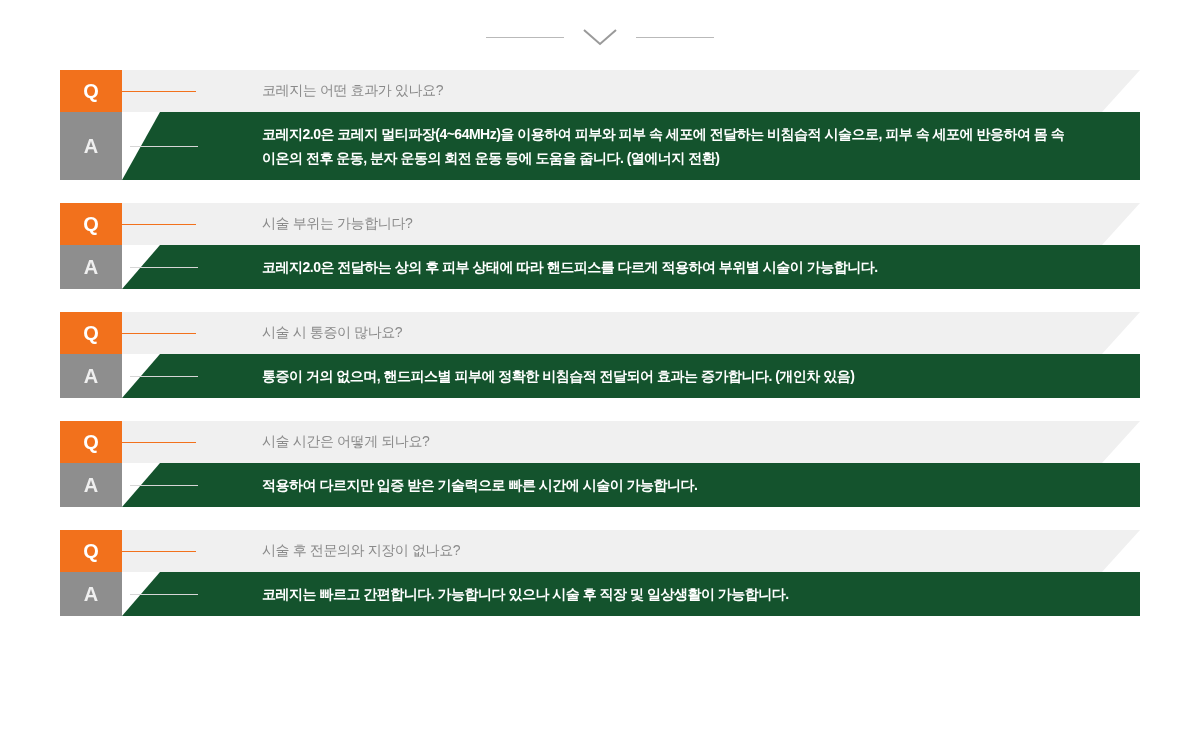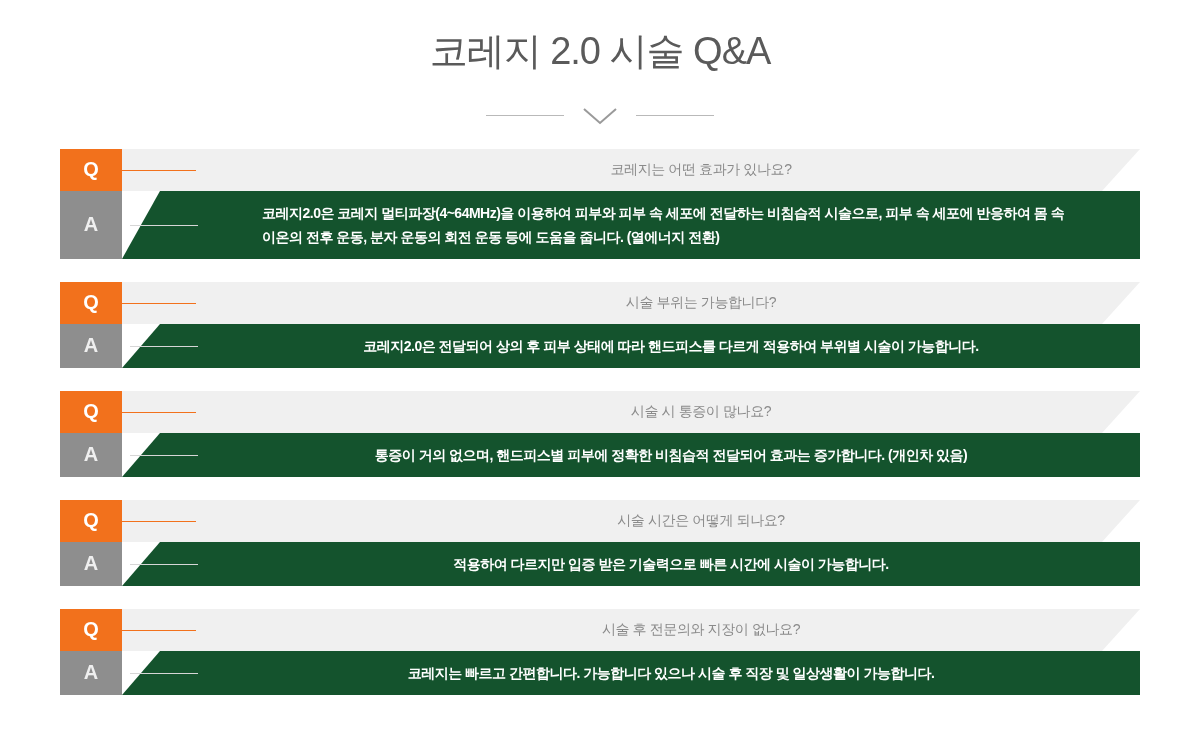--- a/index.html
+++ b/index.html
@@ -81,21 +81,20 @@
   }
   .q-badge { background: #f2711c; }
   .a-badge { background: #8e8e8e; color: #efefef; }
 
   
   .body {
     flex: 1 1 auto;
     position: relative;
     display: flex;
     align-items: center;
-    justify-content: center;
   }
 
   .q-row .body {
     background: #f0f0f0;
     clip-path: polygon(0 0, 100% 0, calc(100% - 38px) 100%, 0 100%);
   }
   .a-row .body {
     background: #14532d;
     clip-path: polygon(38px 0, 100% 0, 100% 100%, 0 100%);
   }
@@ -136,21 +135,20 @@
   .a-row .connector { background: #d6d6d6; left: 70px; width: 68px; }
 
   
   .a-row.tall .body { min-height: 66px; }
 </style>
 </head>
 <body>
 
 <div class="page">
 
-  <h1 class="title">코레지 2.0 시술 Q&amp;A</h1>
 
   <div class="divider">
     <span class="line"></span>
     <span class="chev">
       <svg width="40" height="22" viewBox="0 0 40 22">
         <polyline points="4,4 20,18 36,4" fill="none" stroke="#9a9a9a" stroke-width="2"></polyline>
       </svg>
     </span>
     <span class="line"></span>
   </div>
@@ -178,21 +176,21 @@
       <div class="row q-row">
         <div class="badge q-badge">Q</div>
         <div class="body">
           <span class="q-text">시술 부위는 가능합니다?</span>
         </div>
         <span class="connector"></span>
       </div>
       <div class="row a-row">
         <div class="badge a-badge">A</div>
         <div class="body">
-          <span class="a-text">코레지2.0은 전달되어 상의 후 피부 상태에 따라 핸드피스를 다르게 적용하여 부위별 시술이 가능합니다.</span>
+          <span class="a-text">코레지2.0은 전달하는 상의 후 피부 상태에 따라 핸드피스를 다르게 적용하여 부위별 시술이 가능합니다.</span>
         </div>
         <span class="connector"></span>
       </div>
     </div>
 
     <div class="qa-block">
       <div class="row q-row">
         <div class="badge q-badge">Q</div>
         <div class="body">
           <span class="q-text">시술 시 통증이 많나요?</span>

